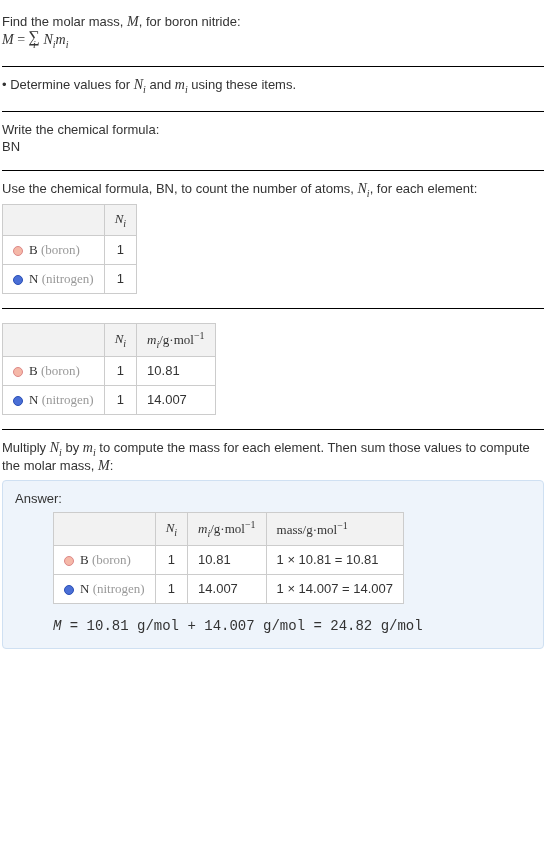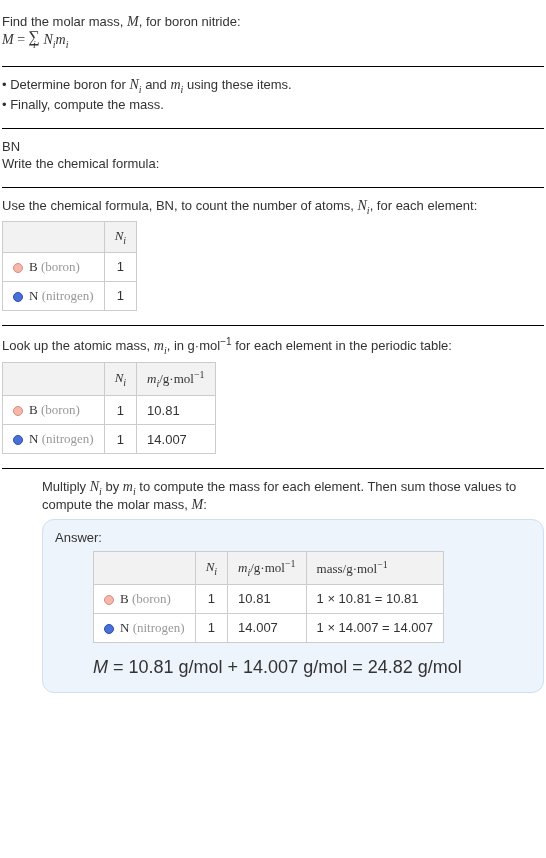--- a/index.html
+++ b/index.html
@@ -8,21 +8,21 @@
       font-size: 13px;
       color: #333;
       background: #fff;
       width: 546px;
       padding: 4px 2px;
     }
     .section {
       border-bottom: 1px solid #000000;
       padding: 8px 0 14px 0;
     }
-    .section:last-child { border-bottom: none; margin-left: 40px; }
+    .section:last-child { border-bottom: none; }
     .line { margin: 2px 0; }
     .formula {
       font-family: "Times New Roman", serif;
       font-style: italic;
       font-size: 14px;
     }
     .sub { font-size: 10px; vertical-align: sub; font-style: italic; }
     .sup { font-size: 10px; vertical-align: super; }
     table {
       border-collapse: collapse;
@@ -48,32 +48,32 @@
       width: 10px; height: 10px;
       border-radius: 50%;
       margin-right: 6px;
       vertical-align: middle;
     }
     .dot-b { background: #f5b8a8; border: 1px solid #d88; }
     .dot-n { background: #4a6fd6; border: 1px solid #2a4fb6; }
     .answer-box {
       background: #eef4fb;
       border: 1px solid #cfe0f2;
-      border-radius: 12px;
+      border-radius: 4px;
       padding: 10px 12px 14px 12px;
       margin-top: 6px;
     }
     .answer-box table { background: #fff; }
     .answer-label { margin-bottom: 6px; }
     .result-line {
-      font-family: Liberation Sans, sans-serif;
+      font-family: Liberation Mono, monospace;
       font-style: italic;
       margin-top: 14px;
       margin-left: 38px;
-      font-size: 18px;
+      font-size: 14px;
     }
     .upright { font-style: normal; }
     .th-plain { font-style: normal; font-family: Liberation Serif, serif; }
     .under-i { display:inline-block; text-align:center; line-height: 8px; vertical-align: middle;}
     .under-i .top { display:block; font-size:16px; }
     .under-i .bot { display:block; font-size:10px; font-style: italic;}
   </style>
 </head>
 <body>
 
@@ -82,28 +82,27 @@
     Find the molar mass, <span class="formula">M</span>, for boron nitride:
   </div>
   <div class="formula line">
     <span>M</span><span class="upright"> = </span><span class="under-i"><span class="top upright">∑</span><span class="bot">i</span></span>
     <span>N</span><span class="sub">i</span><span>m</span><span class="sub">i</span>
   </div>
 </div>
 
 <div class="section">
   <div class="line">
-    <span>• Determine boron for </span><span class="formula">N<span class="sub">i</span></span><span> and </span><span class="formula">m<span class="sub">i</span></span><span> using these items.</span>
+    <span>• Determine values for </span><span class="formula">N<span class="sub">i</span></span><span> and </span><span class="formula">m<span class="sub">i</span></span><span> using these items.</span>
   </div>
-  <div class="line">• Finally, compute the mass.</div>
 </div>
 
 <div class="section">
+  <div class="line">Write the chemical formula:</div>
   <div class="line">BN</div>
-  <div class="line">Write the chemical formula:</div>
 </div>
 
 <div class="section">
   <div class="line">
     <span>Use the chemical formula, BN, to count the number of atoms, </span><span class="formula">N<span class="sub">i</span></span><span>, for each element:</span>
   </div>
   <table>
     <thead>
       <tr>
         <th class="th-plain"></th>
@@ -117,23 +116,20 @@
       </tr>
       <tr>
         <td class="elem-cell"><span class="dot dot-n"></span><span class="sym">N</span> <span>(nitrogen)</span></td>
         <td class="num-col">1</td>
       </tr>
     </tbody>
   </table>
 </div>
 
 <div class="section">
-  <div class="line">
-    <span>Look up the atomic mass, </span><span class="formula">m<span class="sub">i</span></span><span>, in g·mol</span><span class="sup">−1</span><span> for each element in the periodic table:</span>
-  </div>
   <table>
     <thead>
       <tr>
         <th class="th-plain"></th>
         <th><span>N</span><span class="sub">i</span></th>
         <th><span>m</span><span class="sub">i</span><span class="upright">/g·mol</span><span class="sup upright">−1</span></th>
       </tr>
     </thead>
     <tbody>
       <tr>

